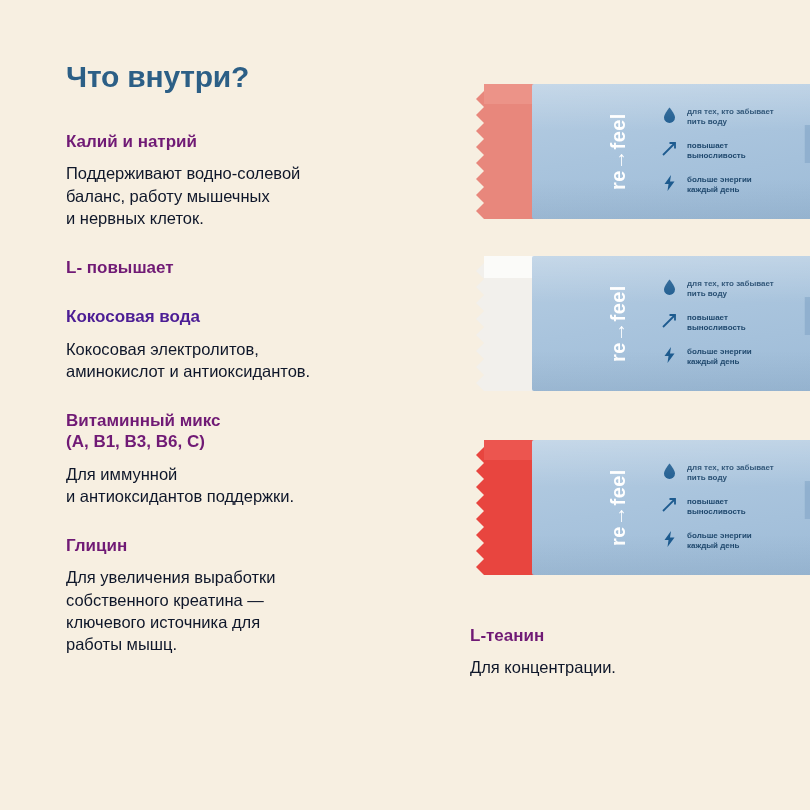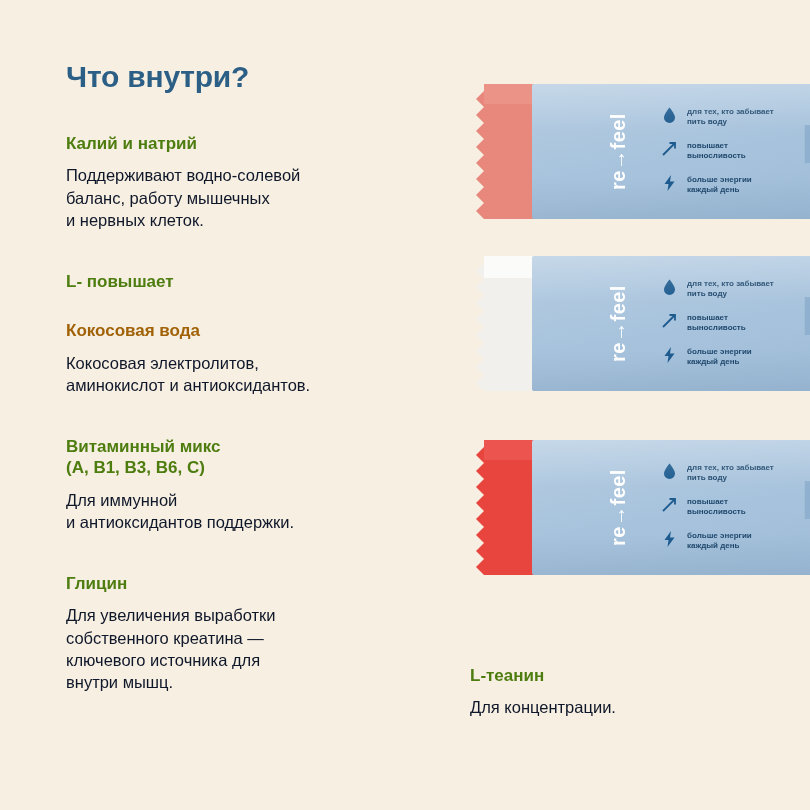--- a/index.html
+++ b/index.html
@@ -38,22 +38,22 @@
   .ing-block {
     margin-bottom: 28px;
   }
   .ing-title {
     font-size: 17px;
     font-weight: bold;
     line-height: 1.25;
     margin: 0 0 10px 0;
     white-space: pre-line;
   }
-  .ing-title.blue { color: #4d7c0f; margin-top: 40px; }
-  .ing-title.coral { color: #a16207; }
+  .ing-title.blue { color: #701a75; }
+  .ing-title.coral { color: #4c1d95; }
   .ing-text {
     font-size: 16.5px;
     color: #0f172a;
     line-height: 1.35;
     margin: 0;
     white-space: pre-line;
   }
 
   
   .right-text {
@@ -195,21 +195,21 @@
 (A, B1, B3, B6, C)</div>
       <p class="ing-text">Для иммунной
 и антиоксидантов поддержки.</p>
     </div>
 
     <div class="ing-block">
       <div class="ing-title blue">Глицин</div>
       <p class="ing-text">Для увеличения выработки
 собственного креатина —
 ключевого источника для
-внутри мышц.</p>
+работы мышц.</p>
     </div>
   </div>
 
   <div class="right-text">
     <div class="ing-title blue">L-теанин</div>
     <p class="ing-text">Для концентрации.</p>
   </div>
 
   <div class="sachet sachet-1">
     <div class="crimp">

